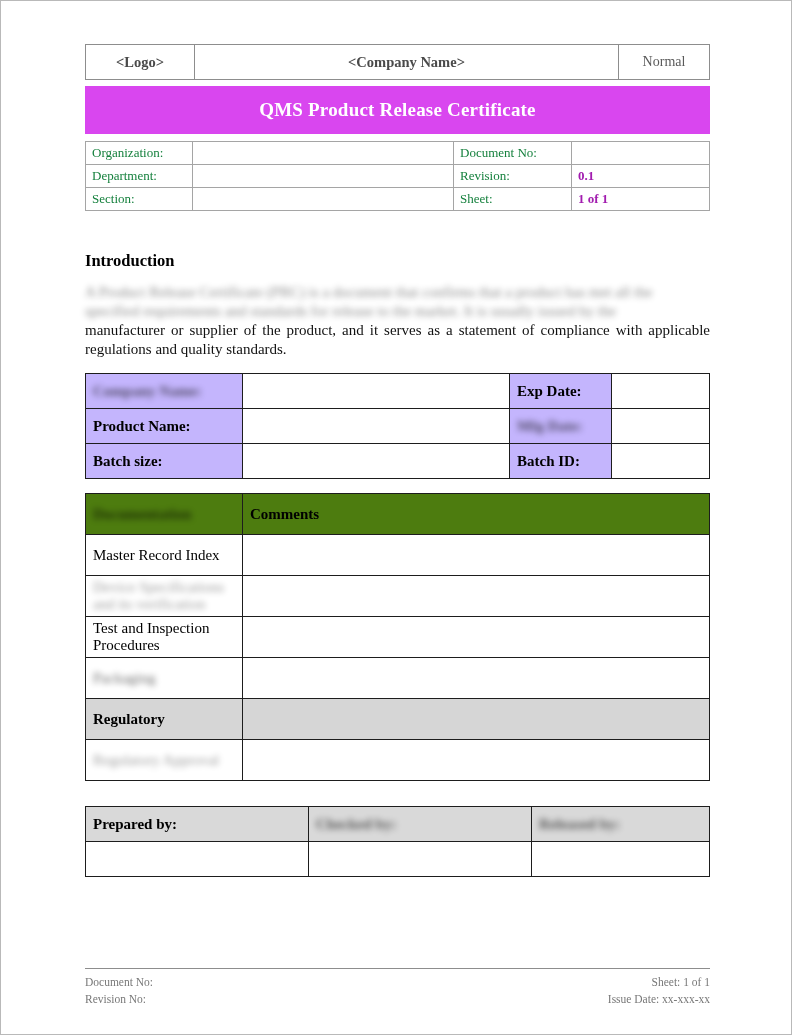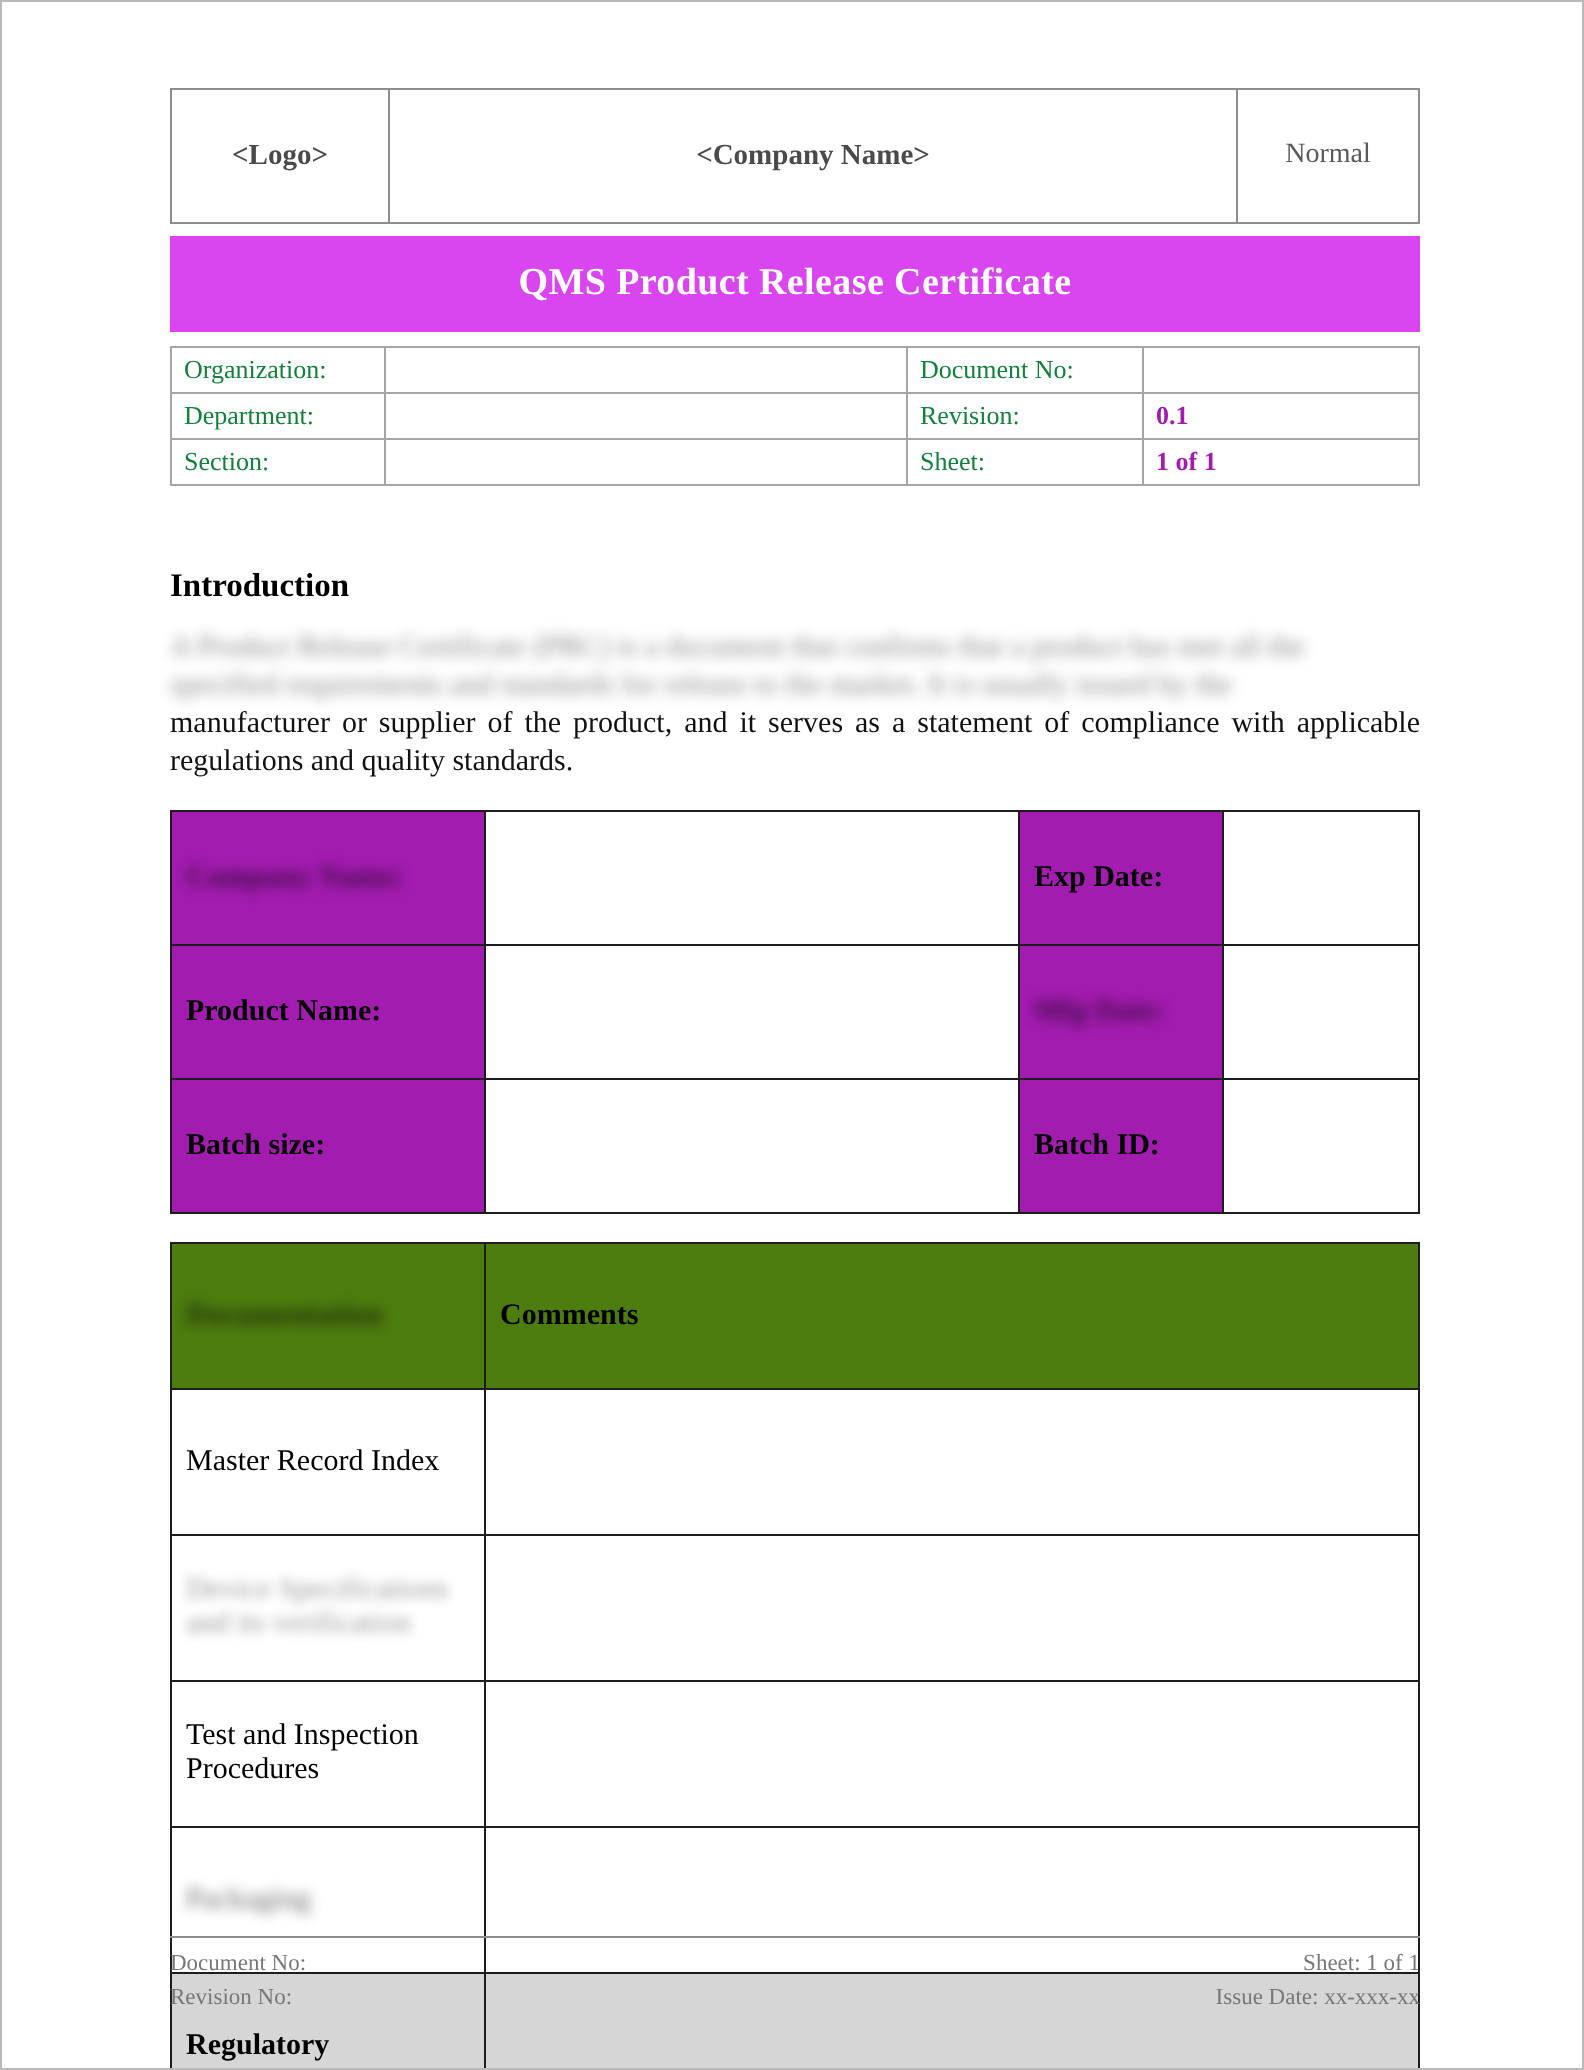--- a/index.html
+++ b/index.html
@@ -28,21 +28,21 @@
 
   
   table {
     border-collapse: collapse;
     width: 100%;
     table-layout: fixed;
   }
   td {
     border: 1px solid #868686;
     vertical-align: middle;
-    padding: 16px 7px;
+    padding: 0 7px;
     font-size: 13.5px;
   }
 
   
   .hdr-table td {
     height: 34px;
     text-align: center;
     border: 1px solid #8d8d8d;
   }
   .hdr-logo, .hdr-company {
@@ -122,21 +122,21 @@
   .detail-table {
     margin-top: 14px;
   }
   .detail-table td {
     height: 34px;
     font-size: 15px;
     font-weight: bold;
     border: 1px solid #1d1d1d;
   }
   .detail-table td.lbl {
-    background: #a21caf;
+    background: #c4b5fd;
   }
   .detail-table td.fill {
     background: #ffffff;
   }
 
   
   .doc-table {
     margin-top: 14px;
   }
   .doc-table td {

